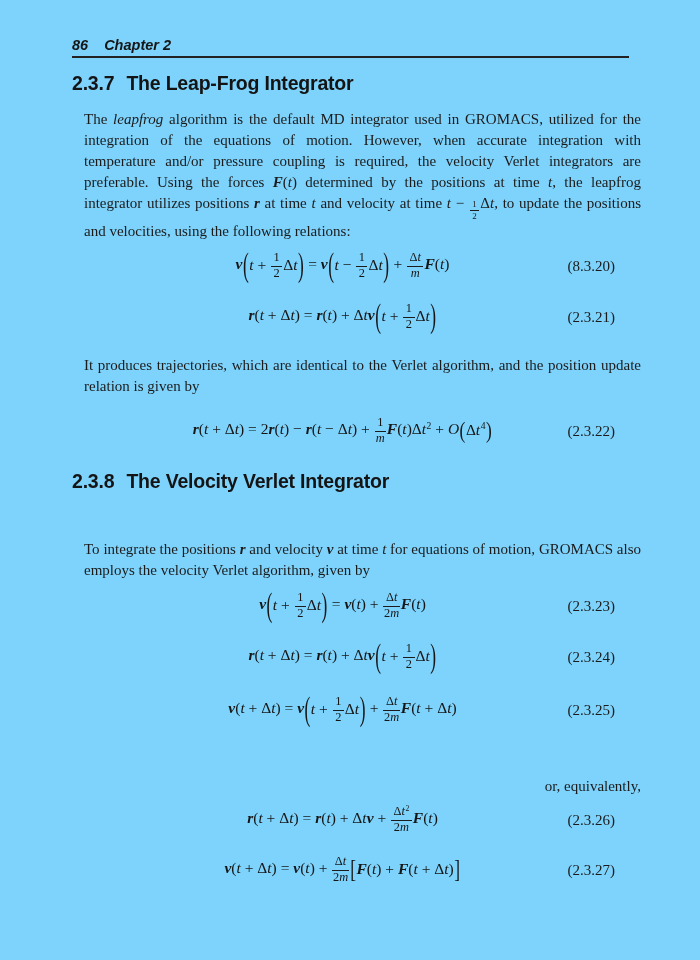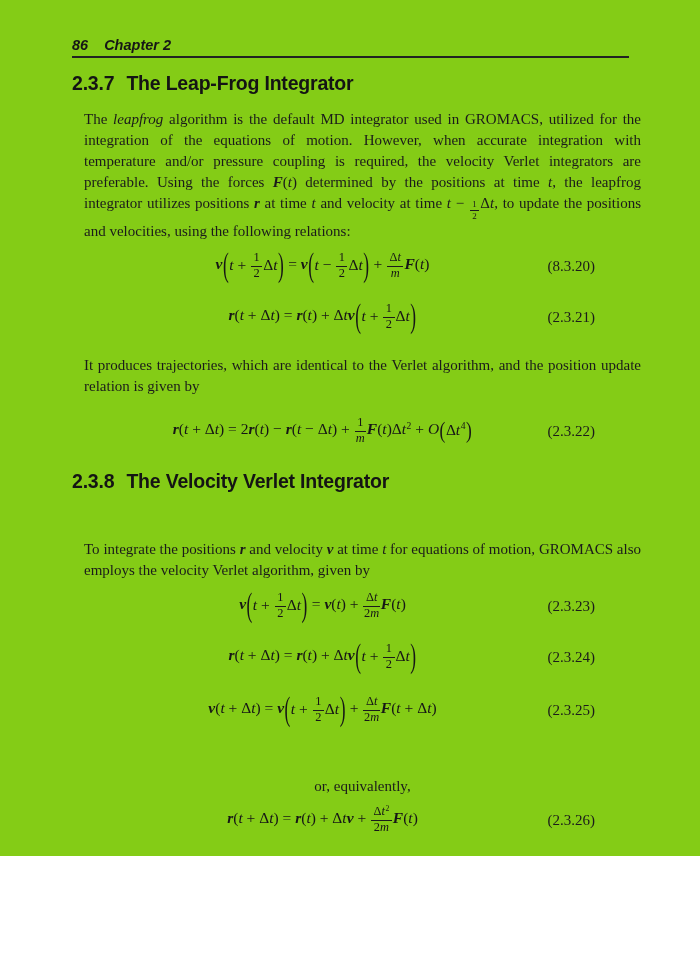--- a/index.html
+++ b/index.html
@@ -1,45 +1,45 @@
 <!DOCTYPE html>
 <html><head>
 <meta charset="utf-8">
 <style>
   html,body{margin:0;padding:0;background:#ffffff;}
-  .page{position:relative;width:700px;height:856px;background:#84cc16;overflow:hidden;
+  .page{position:relative;width:700px;height:960px;background:#7dd3fc;overflow:hidden;
         font-family:"Liberation Serif",serif;color:#1b1b1b;}
 
   .running-head{position:absolute;left:72px;top:37px;
         font-family:"Liberation Sans",sans-serif;font-style:italic;font-weight:700;
         font-size:14.5px;color:#161616;}
   .rh-ch{margin-left:16px;}
   .head-rule{position:absolute;left:72px;top:56px;width:557px;height:2px;background:#222;}
 
   .sec{position:absolute;left:72px;margin:0;
         font-family:"Liberation Sans",sans-serif;font-weight:700;
         font-size:19.5px;letter-spacing:-0.2px;color:#141414;}
   #sec1{top:72px;} #sec2{top:470px;}
   .sec-title{margin-left:12px;}
 
   .para{position:absolute;left:84px;width:557px;margin:0;
         font-size:15px;line-height:21px;text-align:justify;color:#1b1b1b;}
-  #p1{top:109px;} #p2{top:355px;} #p3{top:539px;} #p4{top:776px;text-align:center;}
+  #p1{top:109px;} #p2{top:355px;} #p3{top:539px;} #p4{top:776px;text-align:right;}
 
   .tk-i{font-style:italic;}
   .tk-b{font-style:italic;font-weight:700;}
   .tk-sup{font-size:0.62em;position:relative;top:-0.55em;margin-left:0.5px;}
 
   .frac{display:inline-flex;flex-direction:column;align-items:center;
         vertical-align:middle;line-height:1.12;margin:0 1px;text-align:center;}
   .fnum{padding:0 2.5px 0.5px;border-bottom:1.1px solid #1b1b1b;}
   .fden{padding-top:0.5px;}
   .para .frac{font-size:0.6em;vertical-align:0.08em;}
 
-  .eq-row{position:absolute;left:64px;width:557px;height:44px;
+  .eq-row{position:absolute;left:84px;width:557px;height:44px;
         display:flex;align-items:center;}
   #eq20{top:244px;} #eq21{top:295px;} #eq22{top:409px;} #eq23{top:584px;}
   #eq24{top:635px;} #eq25{top:688px;} #eq26{top:798px;} #eq27{top:848px;}
   .eq-content{flex:1;text-align:center;margin-right:40px;font-size:15.5px;color:#161616;}
   .eq-content span{white-space:pre;}
   .eq-content .frac{font-size:0.8em;}
   .eq-number{position:absolute;right:26px;top:50%;transform:translateY(-50%);
         font-size:15px;color:#1b1b1b;}
 
   .grp{white-space:nowrap;}

